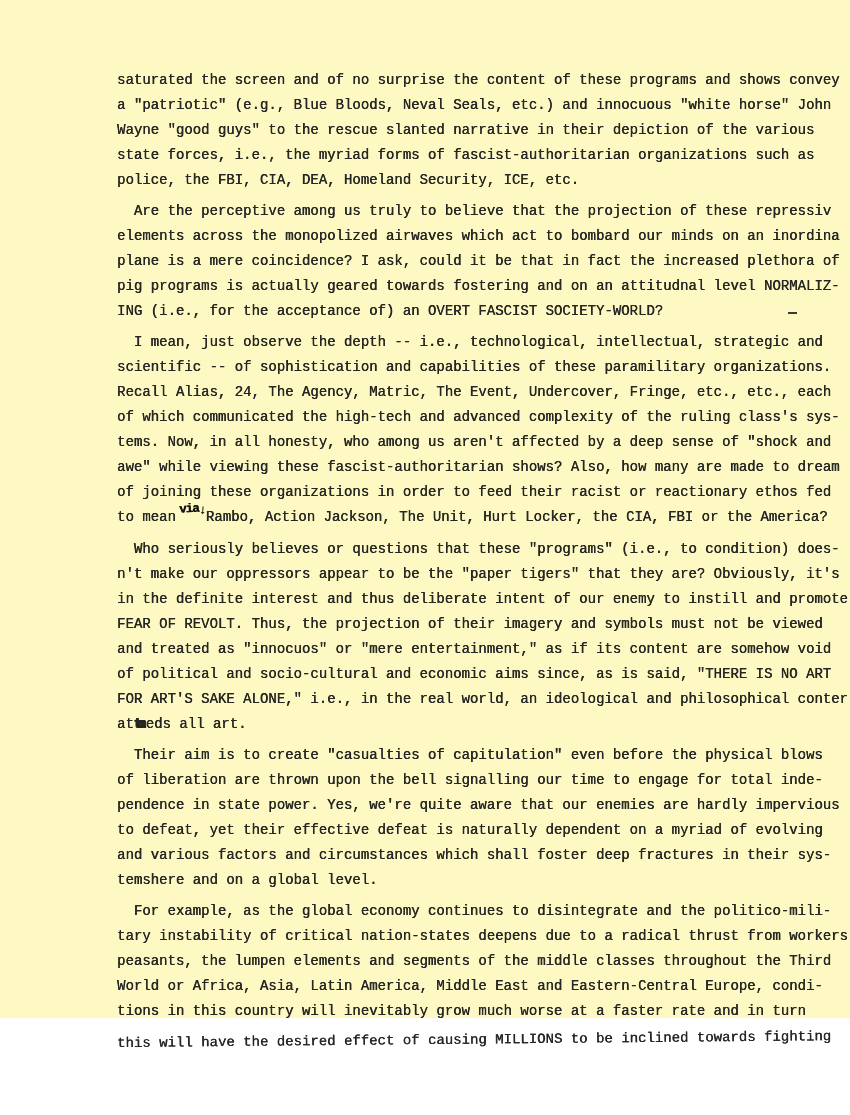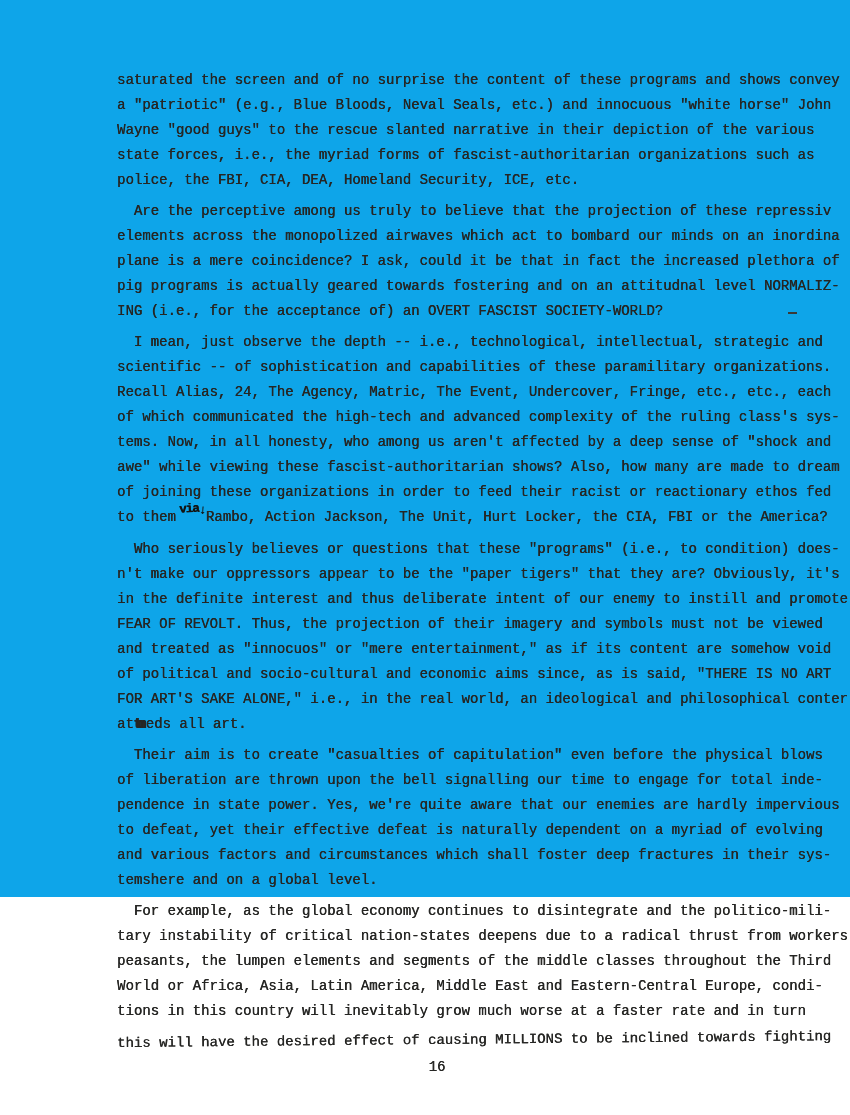--- a/index.html
+++ b/index.html
@@ -3,22 +3,22 @@
 <meta charset="utf-8">
 <style>
   html, body { margin: 0; padding: 0; }
   body {
     width: 850px; height: 1115px;
     background: #ffffff;
     overflow: hidden;
   }
   .page {
     position: relative;
-    width: 850px; height: 897px;
-    background: #0ea5e9;
+    width: 850px; height: 1018px;
+    background: #fef9c3;
     font-family: "Liberation Mono", "DejaVu Sans Mono", monospace;
     color: #262624;
   }
   .text-column {
     position: absolute;
     left: 117px; top: 68px;
     width: 736px;
   }
   .paragraph { margin: 0 0 6px 0; }
   .line {
@@ -93,21 +93,21 @@
     <div class="paragraph">
       <div>
           <div class="line">  I mean, just observe the depth -- i.e., technological, intellectual, strategic and</div>
           <div class="line">scientific -- of sophistication and capabilities of these paramilitary organizations.</div>
           <div class="line">Recall Alias, 24, The Agency, Matric, The Event, Undercover, Fringe, etc., etc., each</div>
           <div class="line">of which communicated the high-tech and advanced complexity of the ruling class's sys-</div>
           <div class="line">tems. Now, in all honesty, who among us aren't affected by a deep sense of "shock and</div>
           <div class="line">awe" while viewing these fascist-authoritarian shows? Also, how many are made to dream</div>
           <div class="line">of joining these organizations in order to feed their racist or reactionary ethos fed</div>
         </div>
-      <div class="line"><span>to them</span><span class="hw-via"><span>via</span><span class="arrow">↓</span></span><span>Rambo, Action Jackson, The Unit, Hurt Locker, the CIA, FBI or the America?</span></div>
+      <div class="line"><span>to mean</span><span class="hw-via"><span>via</span><span class="arrow">↓</span></span><span>Rambo, Action Jackson, The Unit, Hurt Locker, the CIA, FBI or the America?</span></div>
     </div>
 
     <div class="paragraph">
       <div>
           <div class="line">  Who seriously believes or questions that these "programs" (i.e., to condition) does-</div>
           <div class="line">n't make our oppressors appear to be the "paper tigers" that they are? Obviously, it's</div>
           <div class="line">in the definite interest and thus deliberate intent of our enemy to instill and promote</div>
           <div class="line">FEAR OF REVOLT. Thus, the projection of their imagery and symbols must not be viewed</div>
           <div class="line">and treated as "innocuos" or "mere entertainment," as if its content are somehow void</div>
           <div class="line">of political and socio-cultural and economic aims since, as is said, "THERE IS NO ART</div>
@@ -132,14 +132,13 @@
           <div class="line">peasants, the lumpen elements and segments of the middle classes throughout the Third</div>
           <div class="line">World or Africa, Asia, Latin America, Middle East and Eastern-Central Europe, condi-</div>
           <div class="line">tions in this country will inevitably grow much worse at a faster rate and in turn</div>
         </div>
       <div class="line skewed-line">this will have the desired effect of causing MILLIONS to be inclined towards fighting</div>
     </div>
 
     <div class="stray-dash"></div>
   </div>
 
-  <div class="page-footer">16</div>
 </div>
 
 </body></html>

